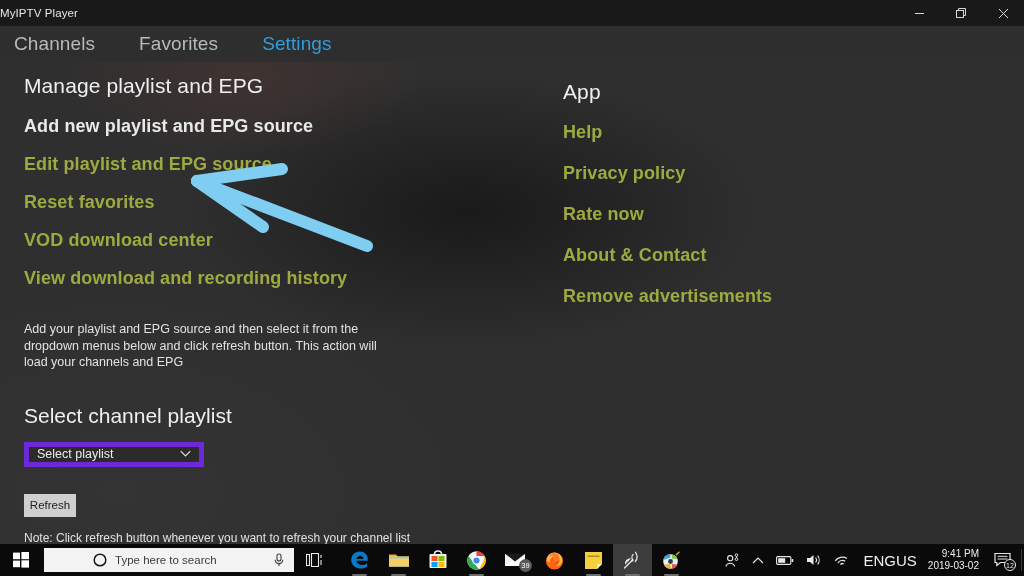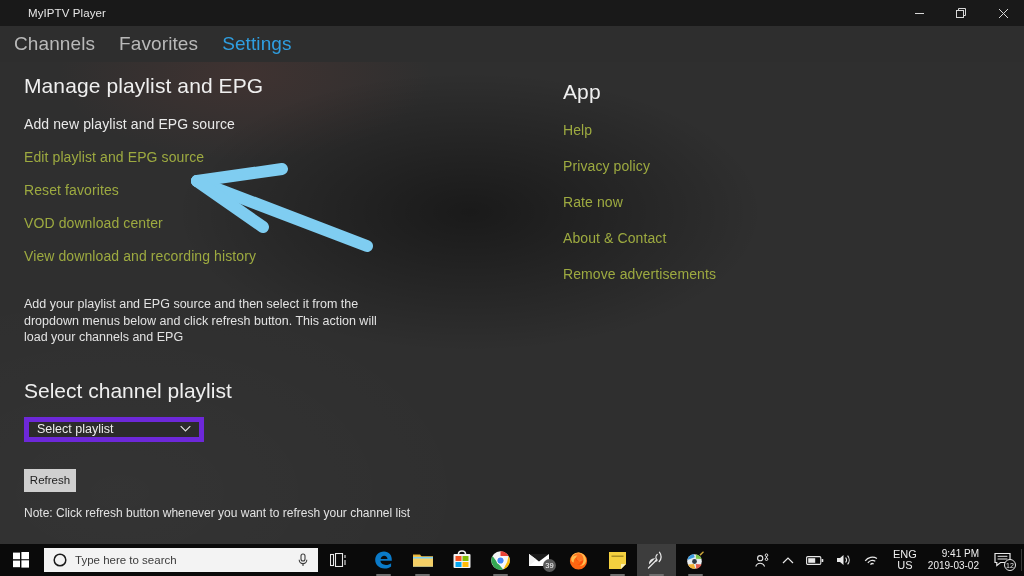--- a/index.html
+++ b/index.html
@@ -17,35 +17,35 @@
     overflow:hidden;
   }
 
   
   .titlebar{
     position:absolute; left:0; top:0; width:1024px; height:26px;
     background:#191919;
     display:flex; align-items:center;
   }
   .title-text{
-    color:#e6e6e6; font-size:11.5px; padding-left:28px; letter-spacing:.1px;
+    color:#e6e6e6; font-size:11.5px; padding-left:0; letter-spacing:.1px;
     white-space:nowrap;
   }
   .win-controls{ margin-left:auto; display:flex; height:26px; }
   .win-btn{
     width:42px; height:26px; display:flex; align-items:center; justify-content:center;
     color:#d8d8d8;
   }
   .win-btn svg{ display:block; }
 
   
   .navbar{
     position:absolute; left:0; top:26px; width:1024px; height:36px;
     background:#2e2e2e;
-    display:flex; align-items:center; gap:16px; padding-left:10px;
+    display:flex; align-items:center; gap:36px; padding-left:10px;
   }
   .nav-tab{
     font-size:19px; color:#b9b9b9; letter-spacing:.1px; padding:1px 4px;
     font-weight:400;
   }
   .nav-tab.active{ color:#2f9ee0; }
 
   
   .content{
     position:absolute; left:0; top:62px; width:1024px; height:482px;
@@ -62,22 +62,22 @@
   }
 
   .col-left{ position:absolute; left:24px; top:12px; width:420px; }
   .col-right{ position:absolute; left:563px; top:18px; width:340px; }
 
   h2.section-head{
     font-size:21px; font-weight:400; color:#efefef; letter-spacing:.1px;
     margin-bottom:18px;
   }
   .link{
-    display:block; font-size:14px; color:#9daa40; letter-spacing:.1px;
-    margin-bottom:17px; white-space:nowrap;
+    display:block; font-size:18px; color:#9daa40; letter-spacing:.1px;
+    margin-bottom:17px; white-space:nowrap;font-weight:bold;
   }
   .link.hover{ color:#e9e9e9; }
   .col-right .link{ margin-bottom:20px; }
 
   .para{
     font-size:12.5px; color:#e2e2e2; line-height:16.5px; width:368px;
     margin-top:32px;
   }
 
   h2.sub-head{
@@ -119,22 +119,22 @@
   
   .taskbar{
     position:absolute; left:0; top:544px; width:1024px; height:32px;
     background:#0a0a0a;
     display:flex; align-items:center;
   }
   .start-btn{
     width:42px; height:32px; display:flex; align-items:center; justify-content:center;
   }
   .search-box{
-    width:274px; height:24px; background:#f3f3f3; margin-left:2px;
-    display:flex; align-items:center; position:relative;
+    width:250px; height:24px; background:#f3f3f3; margin-left:2px;
+    display:flex; align-items:center; position:relative;padding-left:40px;
   }
   .search-ring{ margin-left:9px; }
   .search-text{
     font-size:11.5px; color:#3c3c3c; margin-left:8px; white-space:nowrap;
   }
   .mic-icon{ position:absolute; right:9px; top:5px; }
   .taskview-btn{
     width:40px; height:32px; display:flex; align-items:center; justify-content:center;
   }
 
@@ -151,22 +151,22 @@
   .task-item.open .underline{ background:#6e6e6e; width:15px; left:12px; }
 
   .tray{
     margin-left:auto; display:flex; align-items:center; height:32px; padding-right:2px;
   }
   .tray-icon{
     height:32px; display:flex; align-items:center; justify-content:center;
     padding:0 6px; color:#e8e8e8;
   }
   .lang{
-    display:flex; flex-direction:column; align-items:center; justify-content:center;
-    height:32px; color:#efefef; font-size:11px; line-height:11px; padding:0 7px;
+    display:flex; flex-direction:row; align-items:center; justify-content:center;
+    height:32px; color:#efefef; font-size:15px; line-height:11px; padding:0 7px;
   }
   .clock{
     display:flex; flex-direction:column; align-items:flex-end; justify-content:center;
     height:32px; color:#efefef; font-size:10px; line-height:12px; padding:0 9px 0 4px;
   }
   .action-center{
     height:32px; width:30px; display:flex; align-items:center; justify-content:center;
     position:relative;
   }
   .badge-circ{

